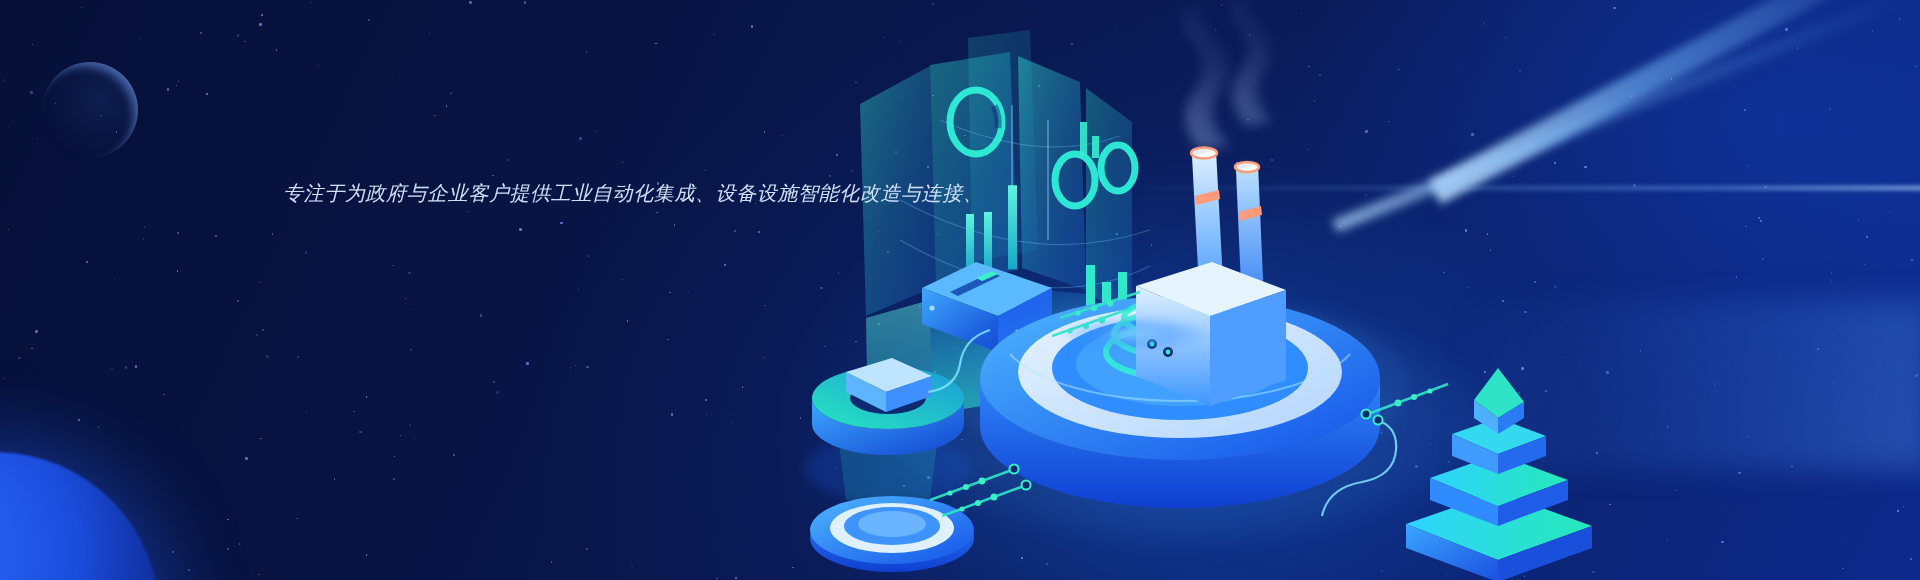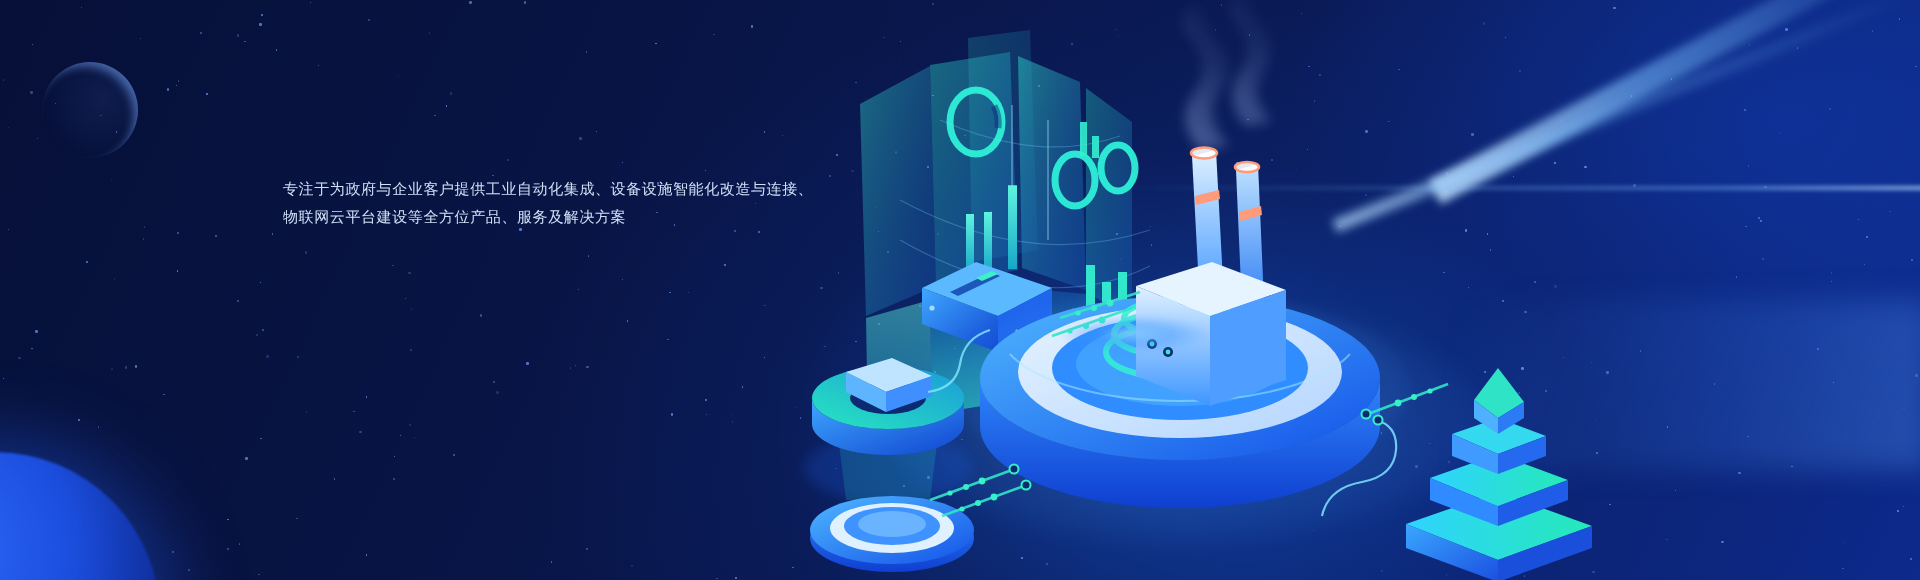--- a/index.html
+++ b/index.html
@@ -64,22 +64,22 @@
   }
 
   
   .copy{position:absolute; left:283px; top:155px; width:620px;}
   .headline{
     color:#fff; font-size:46px; line-height:1.28;
     letter-spacing:2.5px; font-weight:400; white-space:nowrap;
     text-shadow:0 0 22px rgba(90,150,255,.45);
   }
   .sub{
-    margin-top:20px; color:#cfe0f7; font-size:15px; line-height:1.85;
-    letter-spacing:.6px; font-weight:400; white-space:nowrap;
+    margin-top:20px; color:#cfe0f7; font-size:20px; line-height:1.85;
+    letter-spacing:.6px; font-weight:400; white-space:nowrap;font-style:italic;
   }
 
   
   .illus{position:absolute; left:780px; top:0; width:960px; height:580px;}
   .illus svg{position:absolute; left:0; top:0;}
 </style>
 </head>
 <body>
 
 <div id="banner">
@@ -693,16 +693,15 @@
         <circle cx="586" cy="414" r="4.5"></circle>
         <circle cx="598" cy="420" r="4.5"></circle>
       </g>
     </svg>
   </div>
 
   <div class="glowdot"></div>
 
   <div class="copy">
     <div class="sub">专注于为政府与企业客户提供工业自动化集成、设备设施智能化改造与连接、</div>
-    <div class="sub" style="margin-top:0">物联网云平台建设等全方位产品、服务及解决方案</div>
   </div>
 
 </div>
 
 </body></html>

